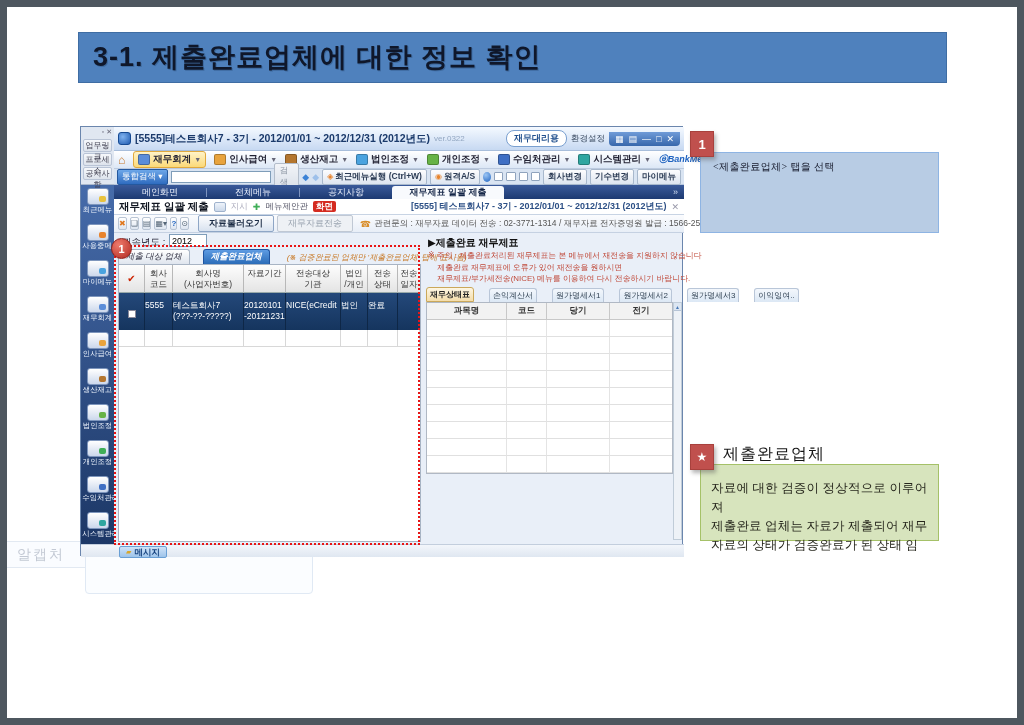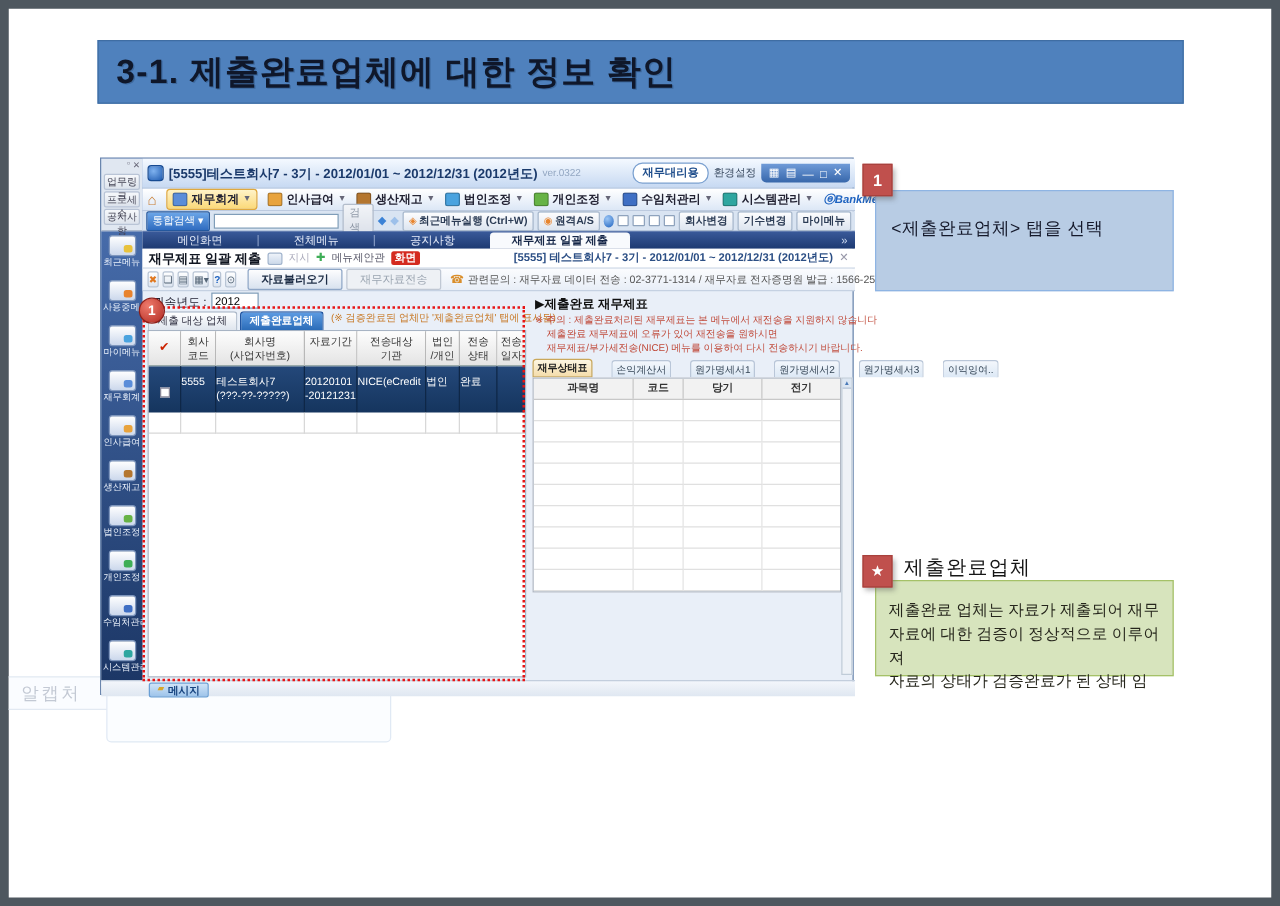--- a/index.html
+++ b/index.html
@@ -100,21 +100,21 @@
   .sendBtn{background:#eef1f5;border:1px solid #c0c8d4;border-radius:2px;font-size:9px;color:#9aa4b0;padding:1px 10px;white-space:nowrap;}
   .phoneIc{color:#d98e2b;font-size:9px;margin-left:4px;}
   .contact{font-size:8.5px;color:#555;white-space:nowrap;}
 
   
   .yearLab{left:8px;top:109px;font-size:9.5px;color:#223;}
   .yearInput{left:55px;top:107px;width:38px;height:13px;border:1px solid #7f9db9;background:#fff;font-size:9px;padding:0 2px;}
 
   
   .lp{left:4px;top:122px;width:303px;height:293px;}
-  .lpTabs{display:flex;height:15px;gap:2px;}
+  .lpTabs{display:flex;align-items:flex-end;height:15px;gap:13px;font-style:italic;}
   .lpTab{background:linear-gradient(#ffffff,#dfe5ee);border:1px solid #aab6c6;border-bottom:none;border-radius:3px 3px 0 0;
          font-size:8.5px;color:#334;padding:1px 7px;white-space:nowrap;}
   .lpTabActive{background:linear-gradient(#5d9be2,#2b6cb8);border:1px solid #1f54a0;border-bottom:none;color:#fff;font-weight:bold;}
   .lpNote{font-size:8.5px;color:#c87a28;white-space:nowrap;padding-left:4px;transform:scale(.95);transform-origin:left;}
   .grid{position:absolute;left:0;top:15px;width:303px;height:278px;background:#fff;border:1px solid #a8b4c4;}
   .gRow{display:flex;}
   .gH{background:linear-gradient(#fdfdfd,#e4e4e4);border-right:1px solid #b8b8b8;border-bottom:1px solid #9aa;
       font-size:8.5px;color:#333;text-align:center;padding-top:3px;height:28px;line-height:11px;}
   .chk{color:#cc2200;font-size:10px;line-height:22px;}
   .c0{width:26px}.c1{width:28px}.c2{width:71px}.c3{width:42px}.c4{width:55px}.c5{width:27px}.c6{width:30px}.c7{width:22px;border-right:none;}
@@ -153,22 +153,22 @@
   .redRect{left:107px;top:238px;width:306px;height:300px;border:2px dotted #e81414;z-index:3;pointer-events:none;}
   .circ1{left:104px;top:231px;width:21px;height:21px;border-radius:50%;background:radial-gradient(circle at 35% 30%,#ef7a6c,#b02a22);
          border:1px solid #8f1f19;color:#fff;font-size:11px;font-weight:bold;text-align:center;line-height:20px;z-index:4;}
 
   
   .numBox{left:683px;top:124px;width:24px;height:26px;background:#c0504d;border:1px solid #a8413d;color:#fff;
           font-size:13px;font-weight:bold;text-align:center;line-height:25px;box-shadow:2px 3px 4px rgba(90,90,90,.45);z-index:4;}
   .annSerif{font-family:"Liberation Serif","DejaVu Serif",serif;color:#151515;z-index:4;}
   .head1{left:716px;top:124px;font-size:16px;letter-spacing:1px;}
   .blueBox{left:693px;top:145px;width:239px;height:81px;background:#b8cce4;border:1px solid #8eb4e3;z-index:2;}
-  .blueBox .txt{position:absolute;left:12px;top:20px;font-family:Liberation Sans, sans-serif;
-                font-size:14px;line-height:19px;color:#14182a;letter-spacing:.4px;}
+  .blueBox .txt{position:absolute;left:12px;top:4px;font-family:Liberation Serif, serif;
+                font-size:10px;line-height:19px;color:#14182a;letter-spacing:.4px;}
   .starBox{left:683px;top:437px;width:24px;height:26px;background:#c0504d;border:1px solid #a8413d;color:#fff;
            font-size:12px;text-align:center;line-height:25px;box-shadow:2px 3px 4px rgba(90,90,90,.45);z-index:4;}
   .head2{left:716px;top:437px;font-size:16px;letter-spacing:1px;}
   .greenBox{left:693px;top:457px;width:239px;height:77px;background:#d7e4bd;border:1px solid #a5c168;z-index:2;}
   .greenBox .txt{position:absolute;left:10px;top:14px;font-family:"Liberation Serif","DejaVu Serif",serif;
                  font-size:12.5px;line-height:19px;color:#26261c;letter-spacing:.2px;}
 </style>
 </head>
 <body>
 
@@ -522,19 +522,19 @@
   <div class="abs blueBox">
     <div class="txt">
       <div>&lt;제출완료업체&gt; 탭을 선택</div>
     </div>
   </div>
 
   <div class="abs starBox">★</div>
   <div class="abs annSerif head2">제출완료업체</div>
   <div class="abs greenBox">
     <div class="txt">
+      <div>자료에 대한 검증이 정상적으로 이루어져</div>
       <div>제출완료 업체는 자료가 제출되어 재무</div>
-      <div>자료에 대한 검증이 정상적으로 이루어져</div>
       <div>자료의 상태가 검증완료가 된 상태 임</div>
     </div>
   </div>
 
 </div>
 
 </body></html>

